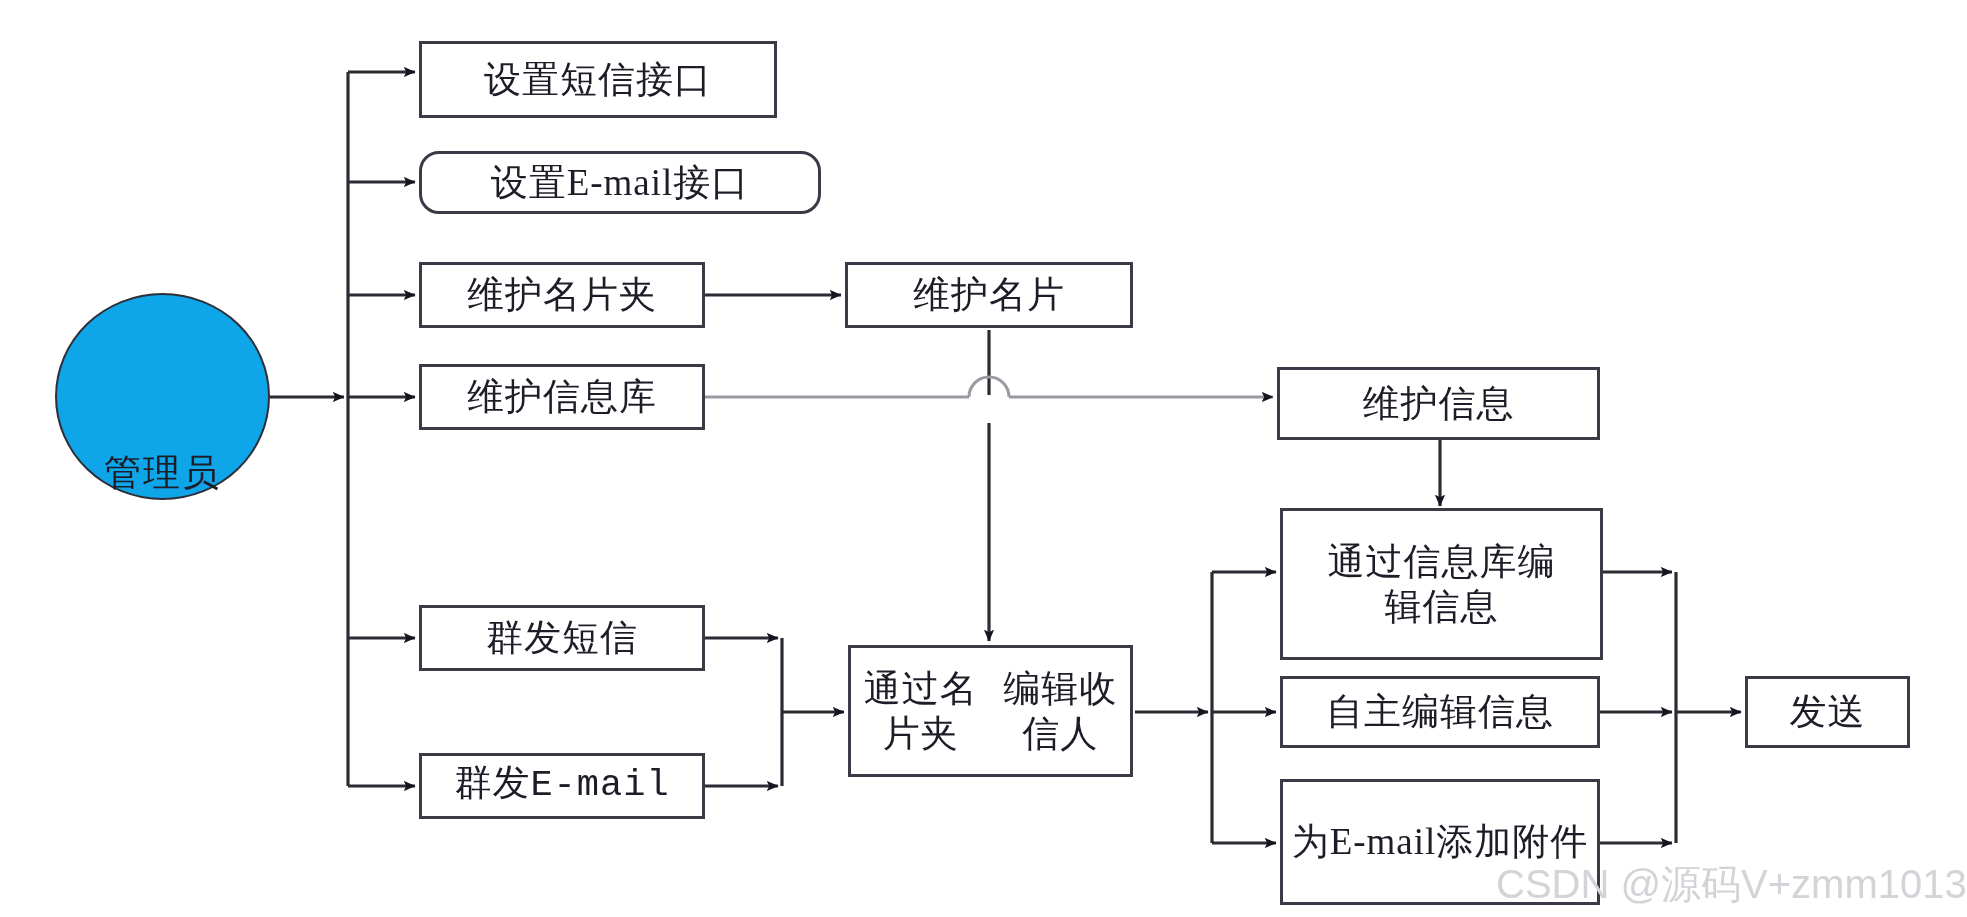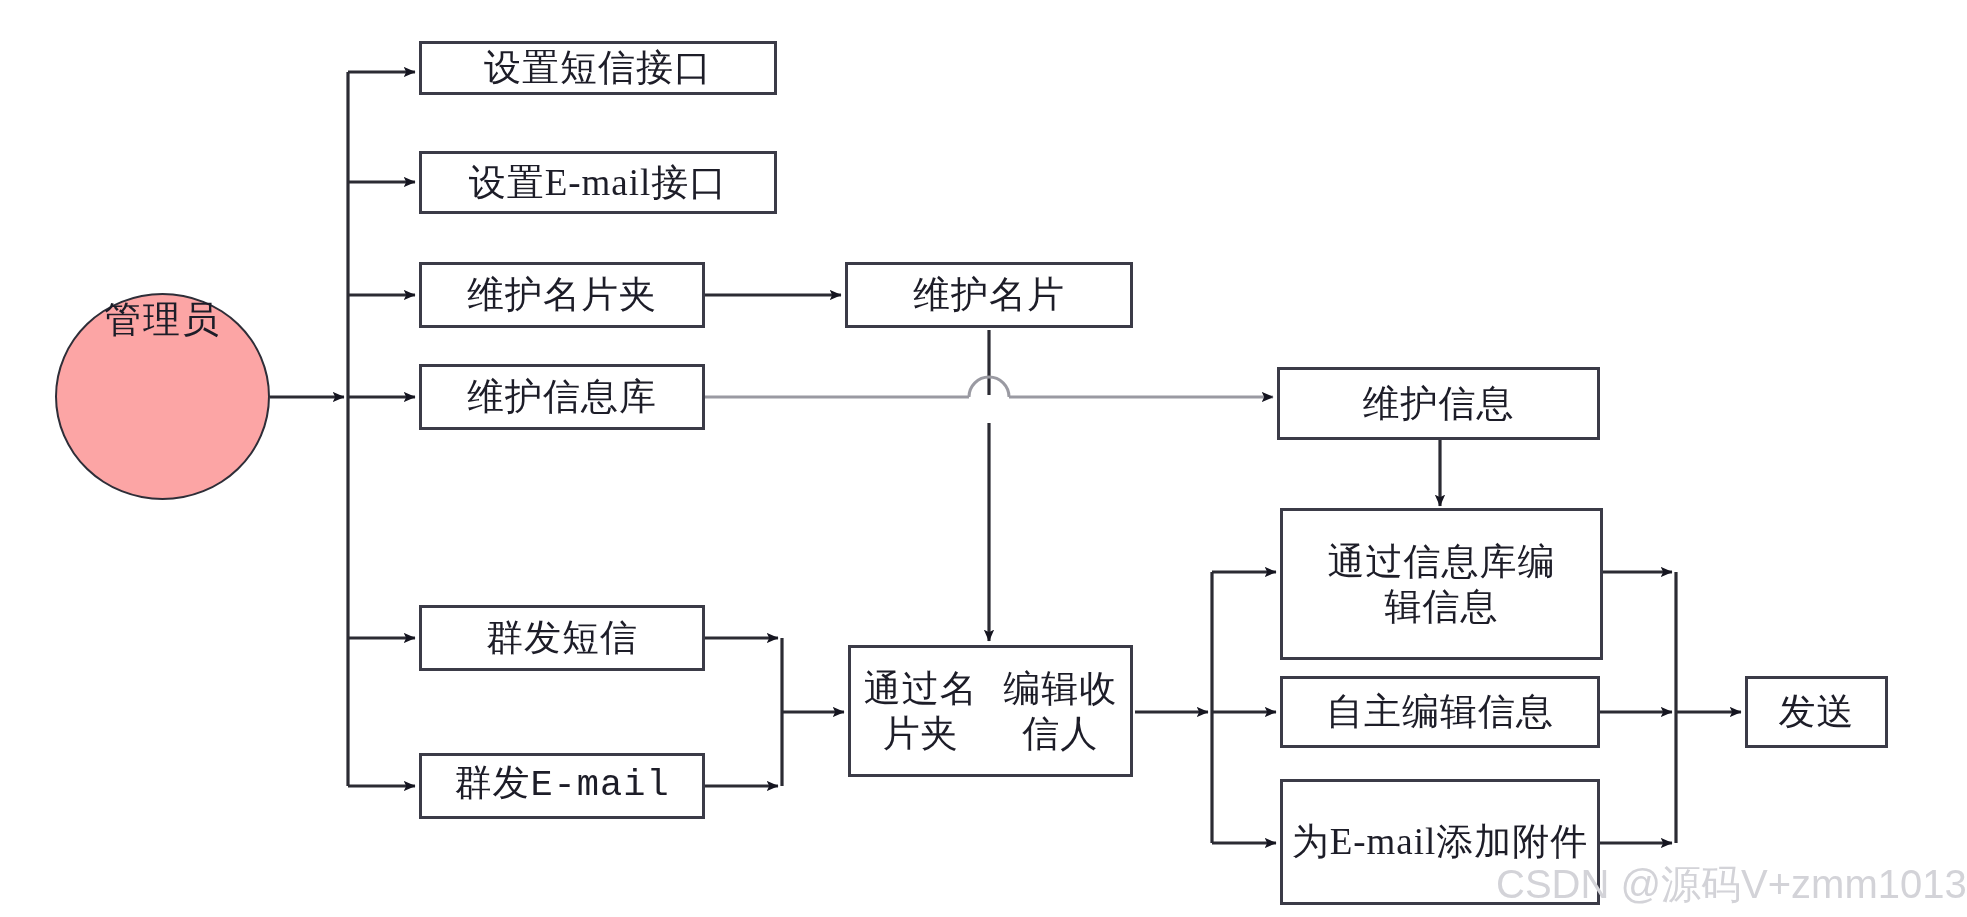--- a/index.html
+++ b/index.html
@@ -25,22 +25,22 @@
     font-size:37px;
     letter-spacing:1px;
     z-index:3;
   }
   .node.two-line{line-height:1.22;}
   .actor{
     position:absolute;
     box-sizing:border-box;
     border:2.5px solid #2e2e38;
     border-radius:50%;
-    background:#fca5a5;
-    display:flex;align-items:flex-start;justify-content:center;
+    background:#0ea5e9;
+    display:flex;align-items:flex-end;justify-content:center;
     color:#1d1d28;font-size:37px;letter-spacing:2px;
     z-index:3;
   }
   .watermark{
     position:absolute;
     color:#d3d3d8;
     font-size:40px;
     font-family:"Liberation Sans","DejaVu Sans",sans-serif;
     white-space:nowrap;
     z-index:4;
@@ -104,25 +104,25 @@
       <line x1="705" y1="397" x2="969" y2="397"></line>
       <path d="M969,397 A20,20 0 0 1 1009,397"></path>
       <line x1="1009" y1="397" x2="1273" y2="397" marker-end="url(#ahf)"></line>
     </g>
   </svg>
 
   <div class="actor" style="left:55px;top:293px;width:215px;height:207px;">
     <span>管理员</span>
   </div>
 
-  <div class="node" style="left:419px;top:41px;width:358px;height:54px;">
+  <div class="node" style="left:419px;top:41px;width:358px;height:77px;">
     <span>设置短信接口</span>
   </div>
 
-  <div class="node" style="left:419px;top:151px;width:358px;height:63px;">
+  <div class="node" style="left:419px;top:151px;width:402px;height:63px;border-radius:20px;">
     <span>设置E-mail接口</span>
   </div>
 
   <div class="node" style="left:419px;top:262px;width:286px;height:66px;">
     <span>维护名片夹</span>
   </div>
 
   <div class="node" style="left:419px;top:364px;width:286px;height:66px;">
     <span>维护信息库</span>
   </div>
@@ -155,19 +155,19 @@
   <div class="node two-line" style="left:1280px;top:508px;width:323px;height:152px;flex-direction:column;">
     <span>通过信息库编</span>
     <span>辑信息</span>
   </div>
 
   <div class="node two-line" style="left:1280px;top:779px;width:320px;height:126px;flex-direction:row;">
     <span>为E-mail添加</span>
     <span>附件</span>
   </div>
 
-  <div class="node" style="left:1745px;top:676px;width:143px;height:72px;align-items:center;">
+  <div class="node" style="left:1745px;top:676px;width:165px;height:72px;align-items:center;">
     <span>发送</span>
   </div>
 
   <div class="watermark" style="left:1496px;top:857px;">CSDN @源码V+zmm10134</div>
 
 </div>
 
 </body></html>

